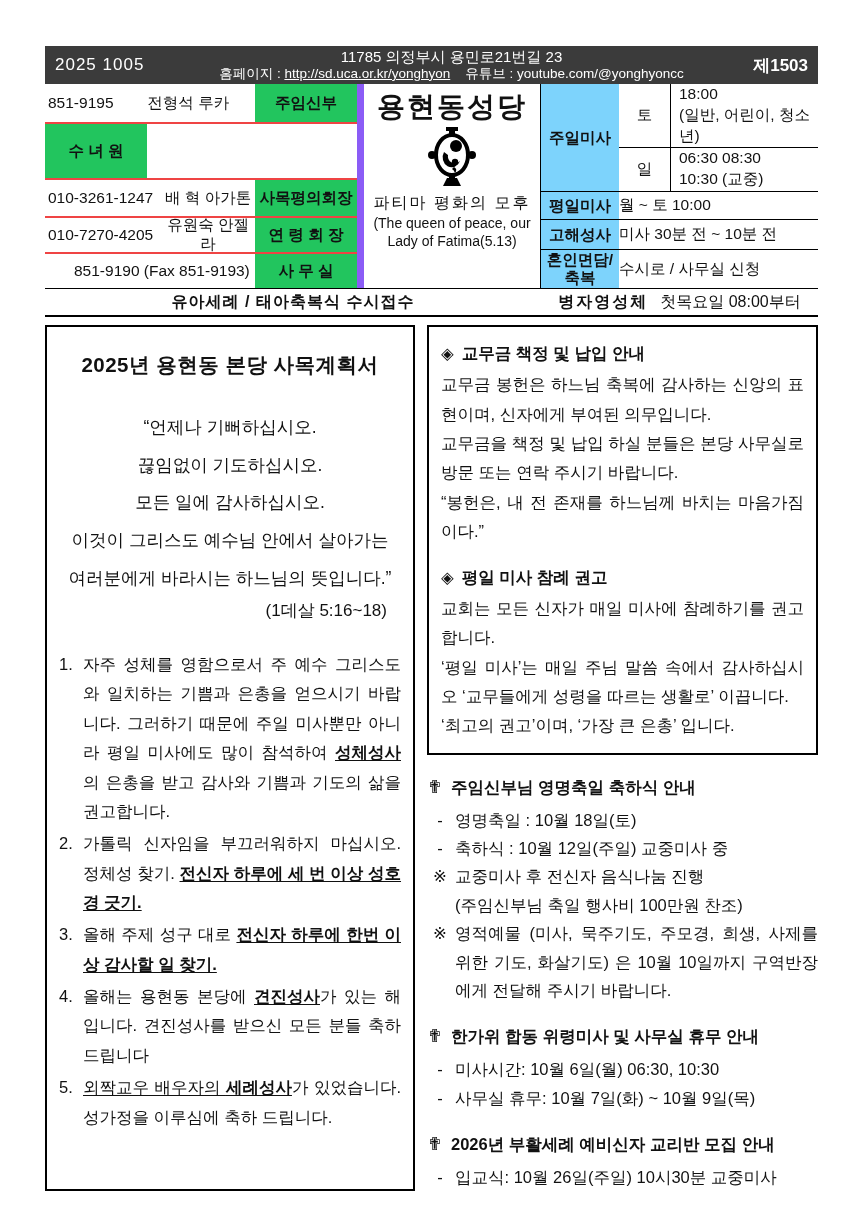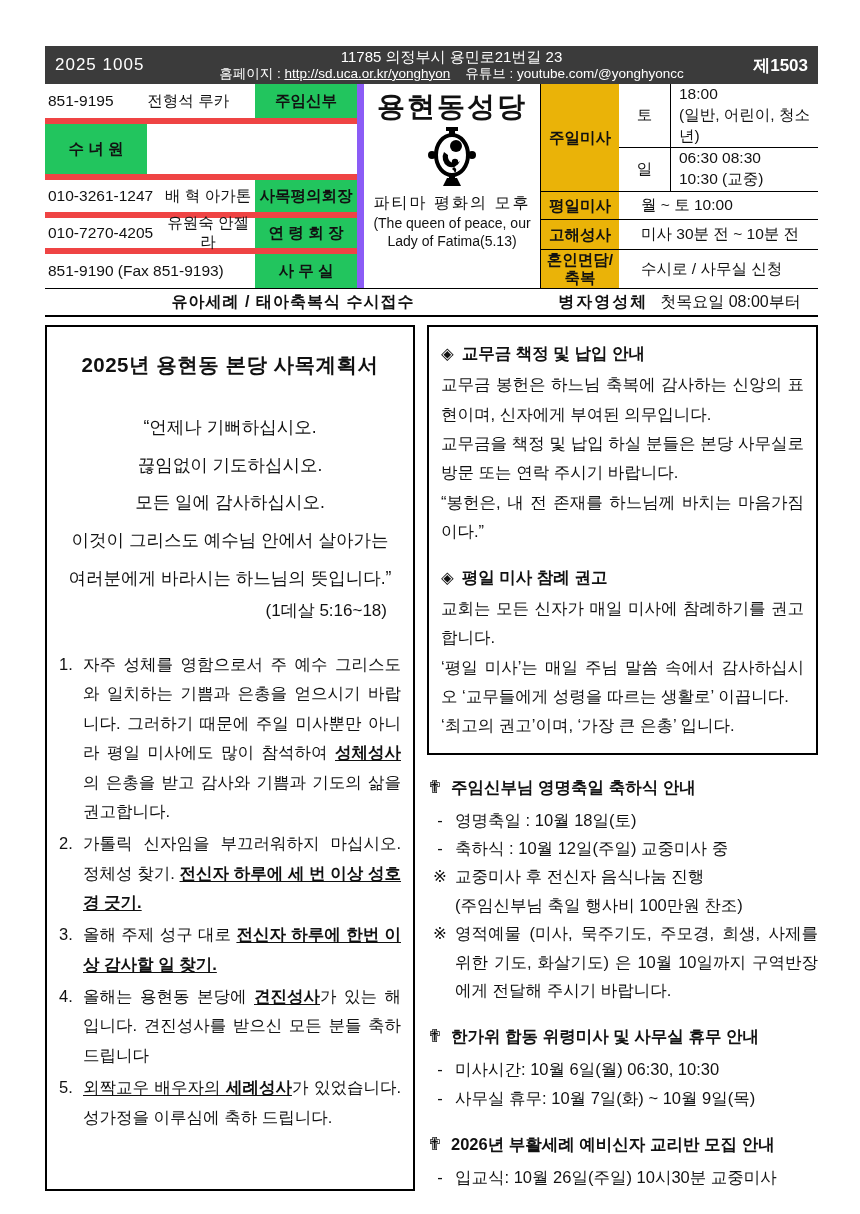--- a/index.html
+++ b/index.html
@@ -11,44 +11,44 @@
   .tb-left { width:112px; font-size:17px; letter-spacing:1px; }
   .tb-center { flex:1; text-align:center; line-height:1.2; }
   .tb-c1 { font-size:15px; }
   .tb-c2 { font-size:13.5px; }
   .tb-link { text-decoration:underline; cursor:pointer; }
   .tb-right { width:72px; text-align:right; font-size:17px; font-weight:bold; }
 
   
   .header-table { display:flex; border-bottom:1px solid #000; }
   .contacts { width:312px; display:flex; flex-direction:column; }
-  .contact-row { display:flex; align-items:stretch; border-bottom:6px solid #ef4444; }
-  .contact-row:last-child { border-bottom:none; }
+  .contact-row { display:flex; align-items:stretch; border-bottom:2px solid #ef4444; }
+  .contact-row:last-child { border-bottom:none;margin-left:26px; }
   .c-left { flex:1; display:flex; align-items:center; gap:8px; padding-left:3px; font-size:15.5px; }
   .c-phone { white-space:nowrap; }
   .c-name { flex:1; text-align:center; line-height:1.2; }
   .c-role { width:102px; background:#22c55e; display:flex; align-items:center; justify-content:center; font-weight:bold; font-size:15.5px; text-align:center; }
   .h-r1{height:40px} .h-r2{height:56px} .h-r3{height:38px} .h-r4{height:36px} .h-r5{height:34px}
 
   .center-cell { width:184px; border-left:7px solid #8b5cf6; border-right:1px solid #000; text-align:center; padding-top:4px; }
   .parish-title { font-size:28px; font-weight:bold; letter-spacing:2px; }
   .parish-logo { margin:0 auto; display:block; }
   .sub-ko { font-size:16px; letter-spacing:2px; margin-top:3px; }
   .sub-en { font-size:14px; line-height:1.25; margin-top:1px; }
 
   .sched { flex:1; display:flex; flex-direction:column; font-size:15.5px; }
   .s-row { display:flex; border-bottom:1px solid #000; }
   .s-row:last-child { border-bottom:none; }
-  .s-label { width:78px; background:#eab308; font-weight:bold; display:flex; flex-direction:column; align-items:center; justify-content:center; text-align:center; line-height:1.15; }
+  .s-label { width:78px; background:#7dd3fc; font-weight:bold; display:flex; flex-direction:column; align-items:center; justify-content:center; text-align:center; line-height:1.15; }
   .sun-days { flex:1; display:flex; flex-direction:column; }
   .day-row { display:flex; flex:1; }
   .day-row.first { border-bottom:1px solid #000; }
   .day-cell { width:52px; display:flex; align-items:center; justify-content:center; border-right:1px solid #000; }
   .times { flex:1; padding-left:8px; display:flex; flex-direction:column; justify-content:center; line-height:1.35; }
-  .s-flat { flex:1; display:flex; align-items:center; padding-left:22px;text-align:right; }
+  .s-flat { flex:1; display:flex; align-items:center; padding-left:0;text-align:right; }
   .sched-sunday { height:108px; }
   .sched-week { height:28px; }
   .sched-conf { height:30px; }
   .sched-marr { height:38px; }
 
   
   .subrow { display:flex; align-items:center; border-bottom:2px solid #000; height:28px; font-size:16px; }
   .subrow-left { width:496px; text-align:center; font-weight:600; letter-spacing:1px; }
   .subrow-right { flex:1; display:flex; justify-content:center; gap:12px; }
   .subrow-right .lbl { font-weight:bold; letter-spacing:2px; }

